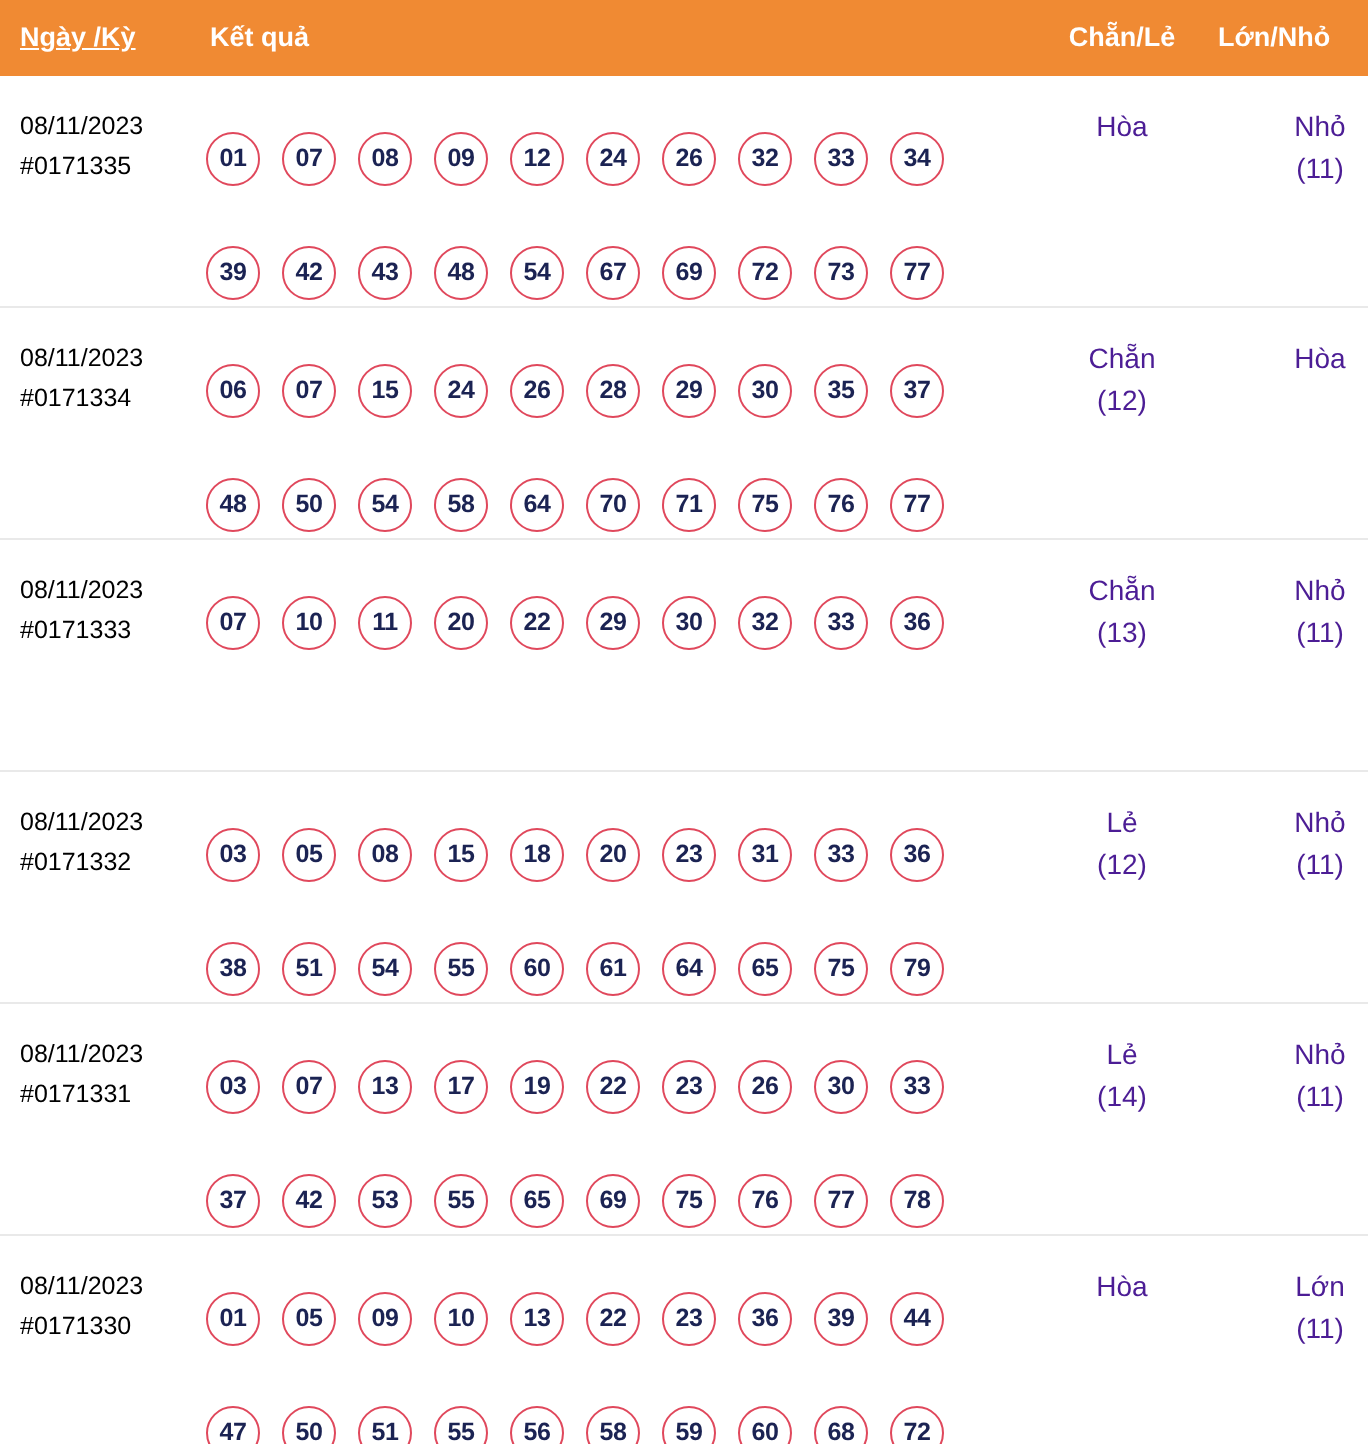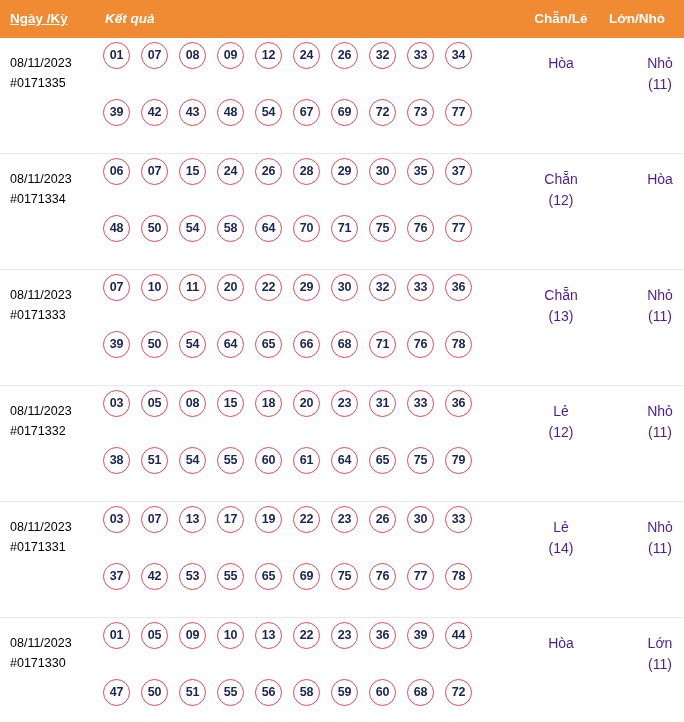--- a/index.html
+++ b/index.html
@@ -27,21 +27,21 @@
   .th {
     position: absolute;
     top: 0;
     height: 38px;
     line-height: 38px;
     font-size: 13.5px;
     font-weight: bold;
     white-space: nowrap;
   }
   .th-date   { left: 10px; text-decoration: underline; }
-  .th-result { left: 105px; font-style: italic; }
+  .th-result { left: 105px; }
   .th-oddeven{ left: 533px; width: 56px; text-align: center; }
   .th-bigsml { left: 609px; width: 58px; text-align: left; }
 
   
   .row {
     position: relative;
     height: 115px;
     border-bottom: 1px solid #e9e9e9;
     background: #ffffff;
   }
@@ -54,21 +54,21 @@
     width: 86px;
     color: #000000;
     font-size: 12.5px;
     line-height: 20px;
   }
   .date-line, .code-line { display: block; white-space: nowrap; }
 
   .cell-result {
     position: absolute;
     left: 103px;
-    top: 4px;
+    top: 28px;
     width: 392px;
   }
   .ball-row {
     height: 38px;
     white-space: nowrap;
     font-size: 0;
   }
   .ball-row + .ball-row { margin-top: 19px; }
   .ball {
     display: inline-block;
@@ -149,21 +149,20 @@
           <span class="val-main">Hòa</span>
         </div>
       </div>
       <div class="row">
         <div class="cell-date">
           <span class="date-line">08/11/2023</span>
           <span class="code-line">#0171333</span>
         </div>
         <div class="cell-result">
           <div class="ball-row"><span class="ball">07</span><span class="ball">10</span><span class="ball">11</span><span class="ball">20</span><span class="ball">22</span><span class="ball">29</span><span class="ball">30</span><span class="ball">32</span><span class="ball">33</span><span class="ball">36</span></div>
-          <div class="ball-row"><span class="ball">39</span><span class="ball">50</span><span class="ball">54</span><span class="ball">64</span><span class="ball">65</span><span class="ball">66</span><span class="ball">68</span><span class="ball">71</span><span class="ball">76</span><span class="ball">78</span></div>
         </div>
         <div class="cell-oddeven">
           <span class="val-main">Chẵn</span>
           <span class="val-count">(13)</span>
         </div>
         <div class="cell-bigsmall">
           <span class="val-main">Nhỏ</span>
           <span class="val-count">(11)</span>
         </div>
       </div>

